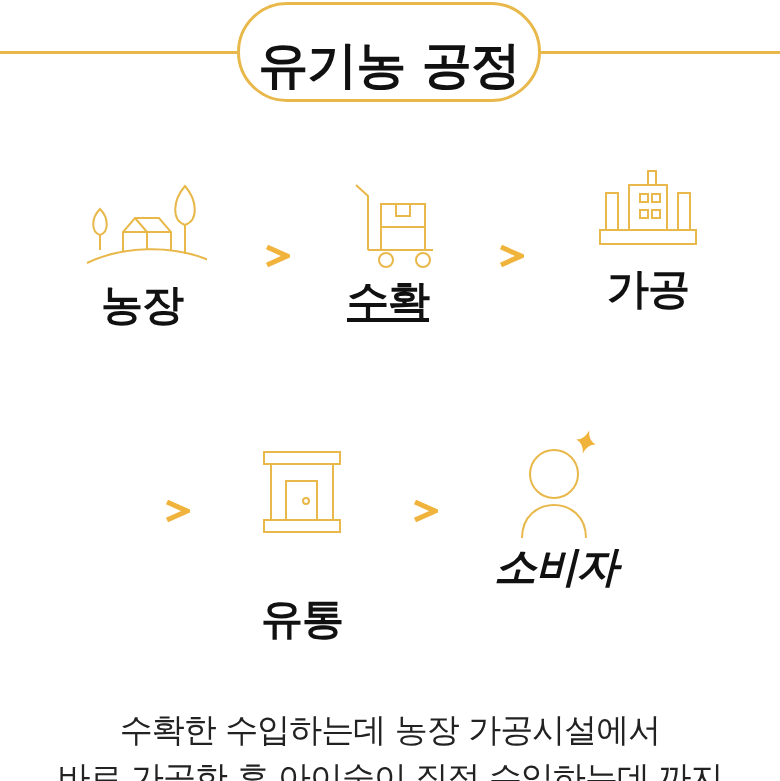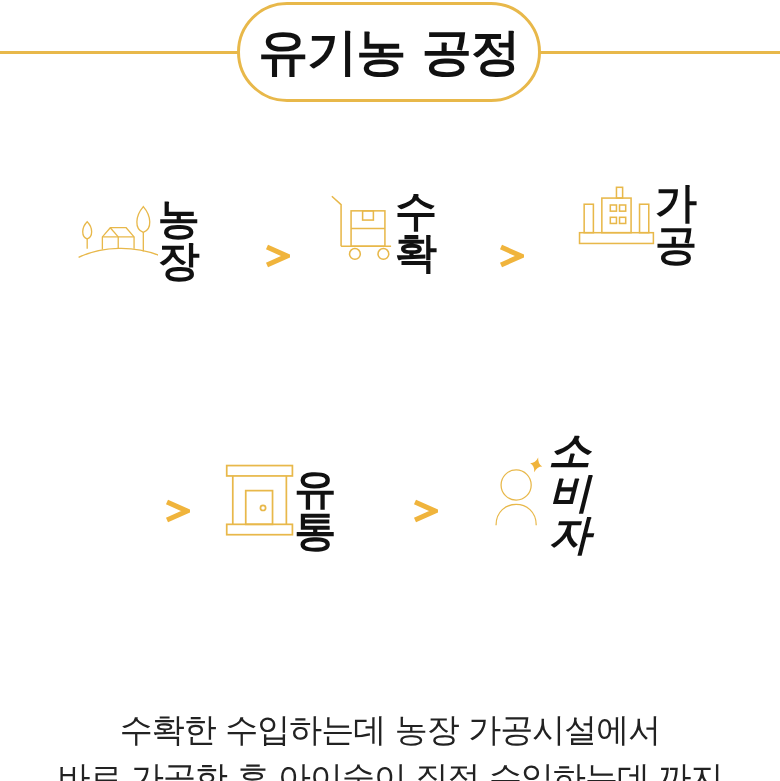--- a/index.html
+++ b/index.html
@@ -26,33 +26,33 @@
       position: absolute;
       left: 237px;
       top: 2px;
       width: 304px;
       height: 100px;
       box-sizing: border-box;
       border: 3px solid #E8B84A;
       border-radius: 50px;
       background: #fff;
       display: flex;
-      align-items: center;
+      align-items: flex-end;
       justify-content: center;
     }
     .title-text {
       font-size: 50px;
       font-weight: bold;
       color: #111;
       letter-spacing: -1px;
     }
     .step {
       position: absolute;
       display: flex;
-      flex-direction: row;
+      flex-direction: column;
       align-items: center;
       justify-content: space-between;
     }
     .step svg { display: block; }
     .step-label {
       font-size: 42px;
       font-weight: bold;
       color: #111;
       letter-spacing: -1px;
       margin-top: 18px;
@@ -109,21 +109,21 @@
 <div class="step" style="left:318px; top:180px; width:140px;">
   <svg width="100" height="90" viewBox="0 0 100 90" fill="none" stroke="#E8B84A" stroke-width="2">
     <path d="M18 5 L30 16 V70"></path>
     <line x1="30" y1="70" x2="95" y2="70"></line>
     <rect x="43" y="24" width="44" height="46"></rect>
     <line x1="43" y1="47" x2="87" y2="47"></line>
     <rect x="58" y="24" width="14" height="12"></rect>
     <circle cx="48" cy="80" r="7"></circle>
     <circle cx="85" cy="80" r="7"></circle>
   </svg>
-  <span class="step-label" style="margin-top:10px;">수확</span>
+  <span class="step-label" style="margin-top:10px;text-decoration:underline;">수확</span>
 </div>
 
 <svg class="arrow" style="left:498px; top:243px;" viewBox="0 0 26 26">
   <path d="M3 4 L23 13 L3 22" fill="none" stroke="#F0B43C" stroke-width="5" stroke-linejoin="miter"></path>
 </svg>
 
 <div class="step" style="left:578px; top:164px; width:140px;">
   <svg width="100" height="86" viewBox="0 0 100 86" fill="none" stroke="#E8B84A" stroke-width="2">
     <rect x="50" y="7" width="8" height="14"></rect>
     <rect x="31" y="21" width="38" height="45"></rect>
@@ -135,21 +135,21 @@
     <rect x="54" y="46" width="8" height="8"></rect>
     <rect x="2" y="66" width="96" height="14"></rect>
   </svg>
   <span class="step-label">가공</span>
 </div>
 
 <svg class="arrow" style="left:164px; top:498px;" viewBox="0 0 26 26">
   <path d="M3 4 L23 13 L3 22" fill="none" stroke="#F0B43C" stroke-width="5" stroke-linejoin="miter"></path>
 </svg>
 
-<div class="step" style="left:225px; top:450px; width:140px;">
+<div class="step" style="left:232px; top:450px; width:140px;gap:44px;">
   <svg width="80" height="86" viewBox="0 0 80 86" fill="none" stroke="#E8B84A" stroke-width="2">
     <rect x="2" y="2" width="76" height="12"></rect>
     <line x1="9" y1="14" x2="9" y2="70"></line>
     <line x1="71" y1="14" x2="71" y2="70"></line>
     <rect x="24" y="31" width="31" height="39"></rect>
     <circle cx="44" cy="51" r="3"></circle>
     <rect x="2" y="70" width="76" height="12"></rect>
   </svg>
   <span class="step-label">유통</span>
 </div>

